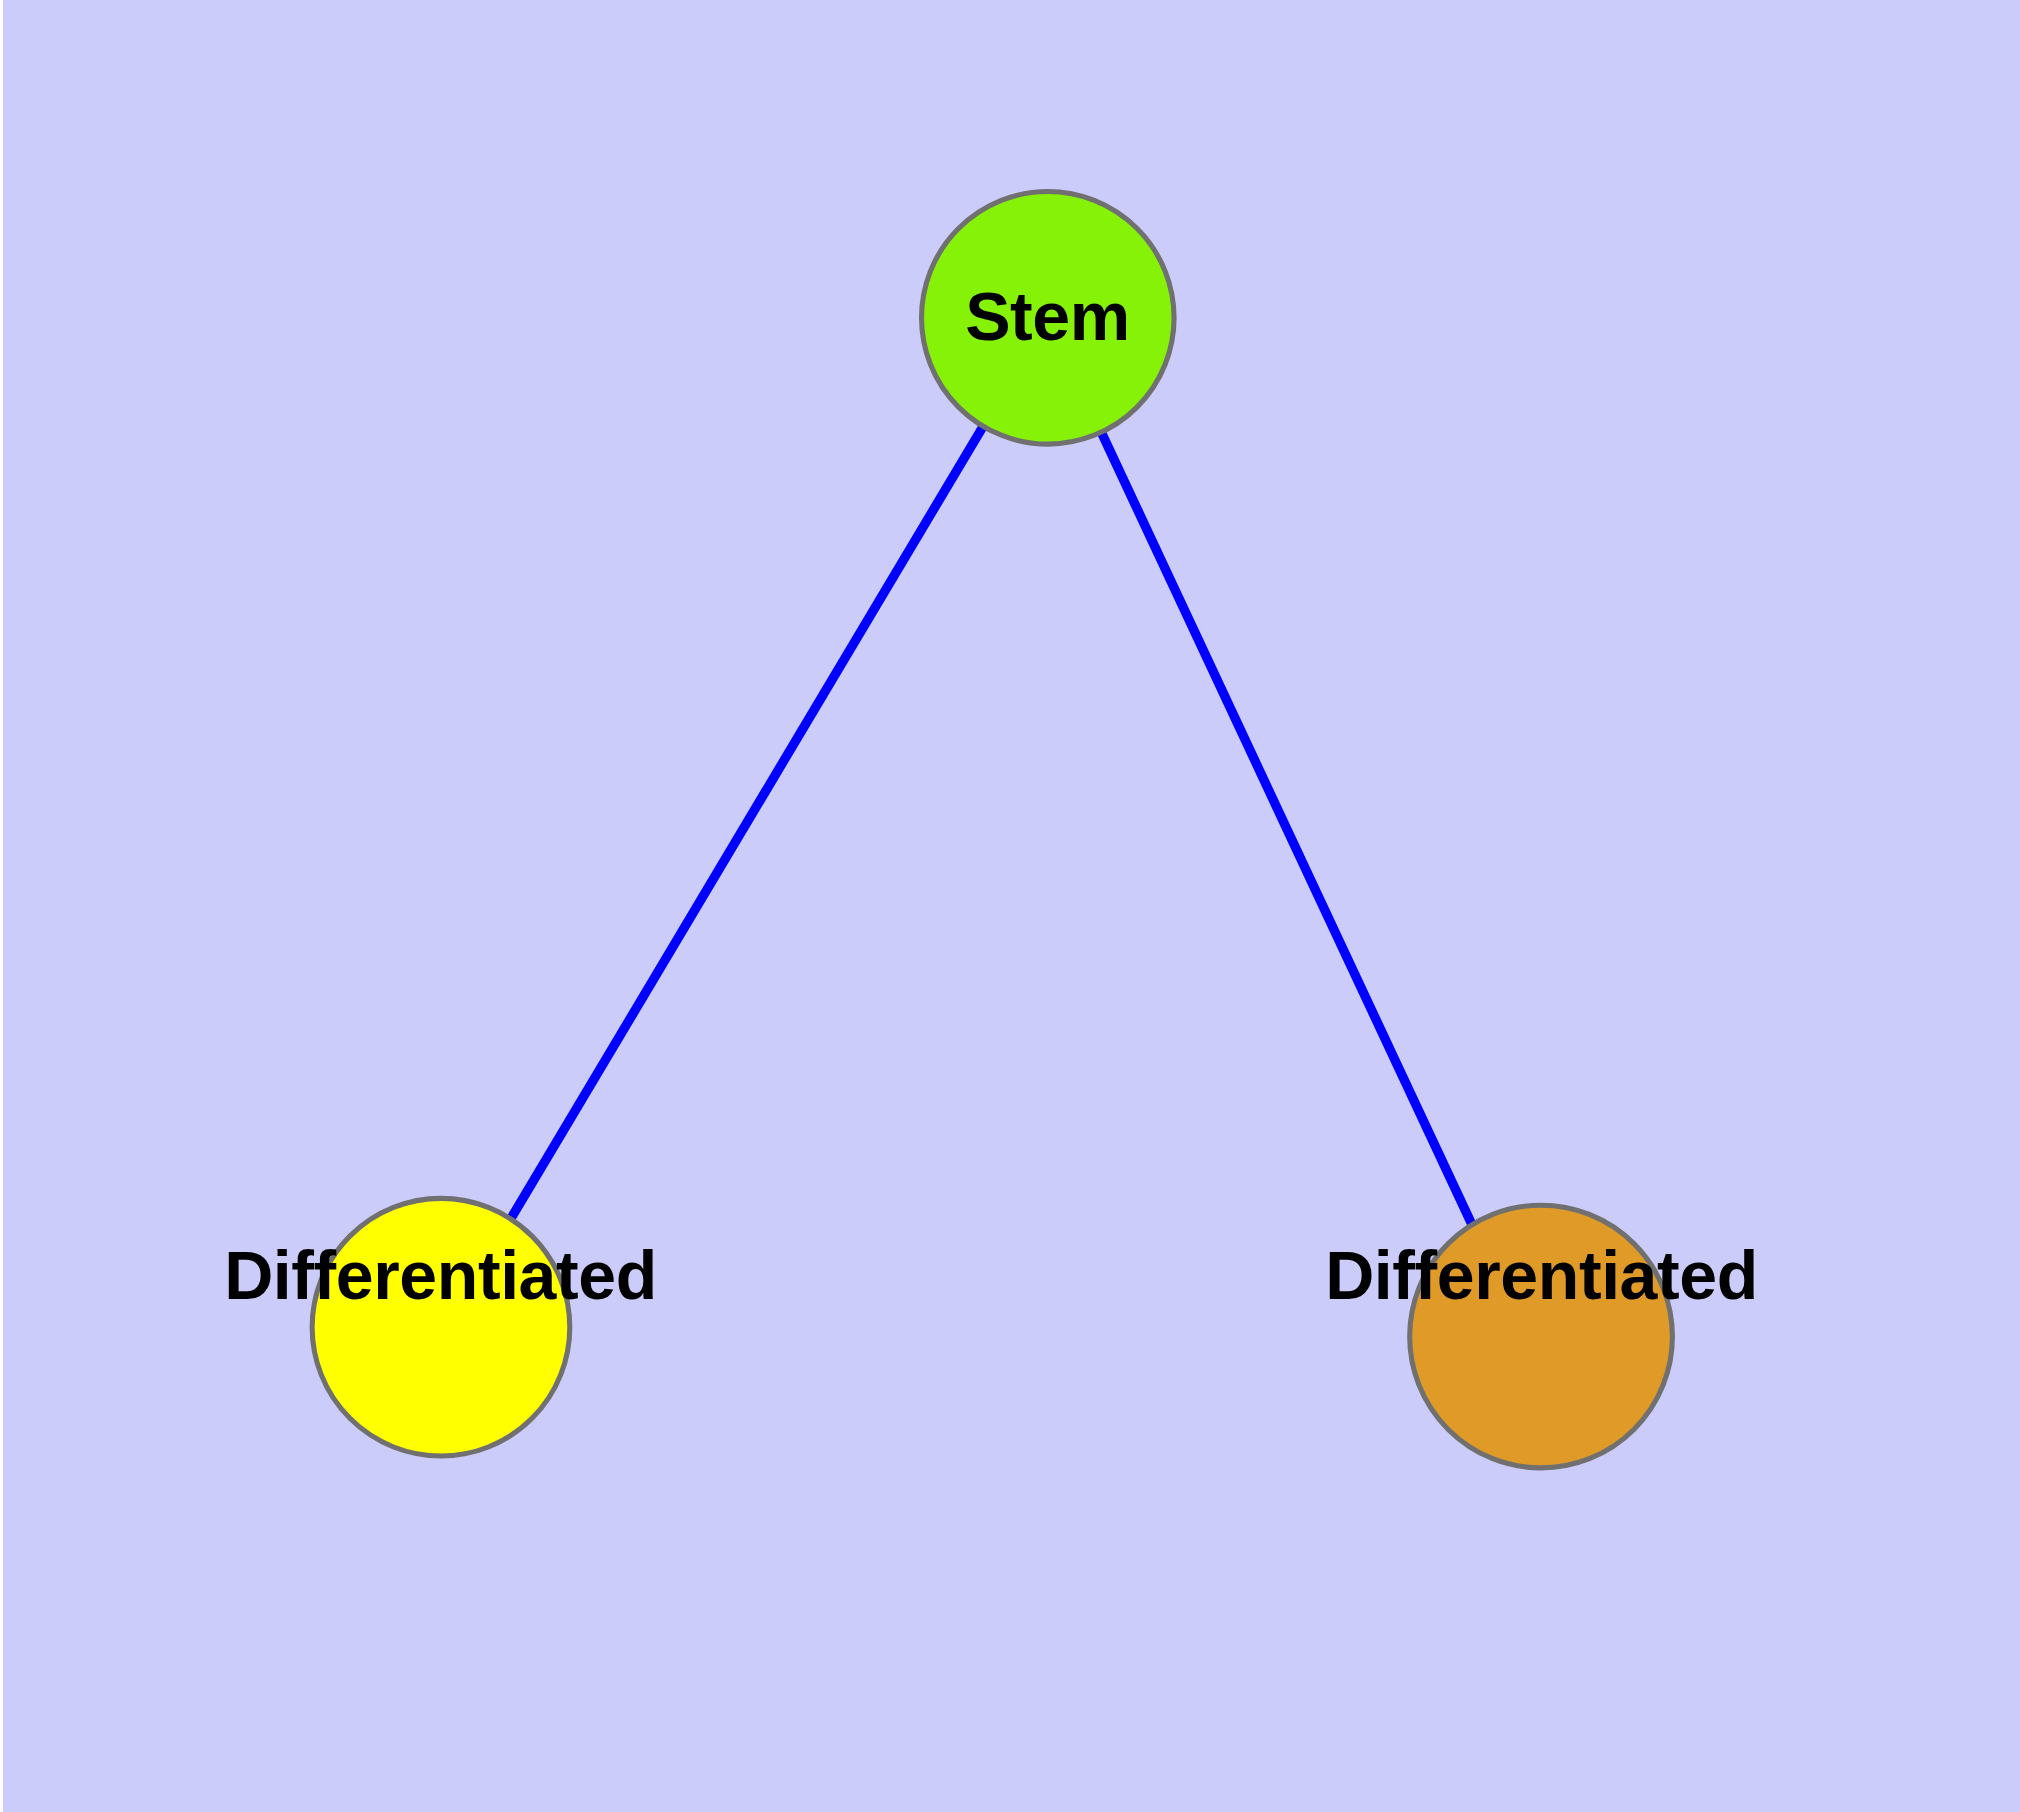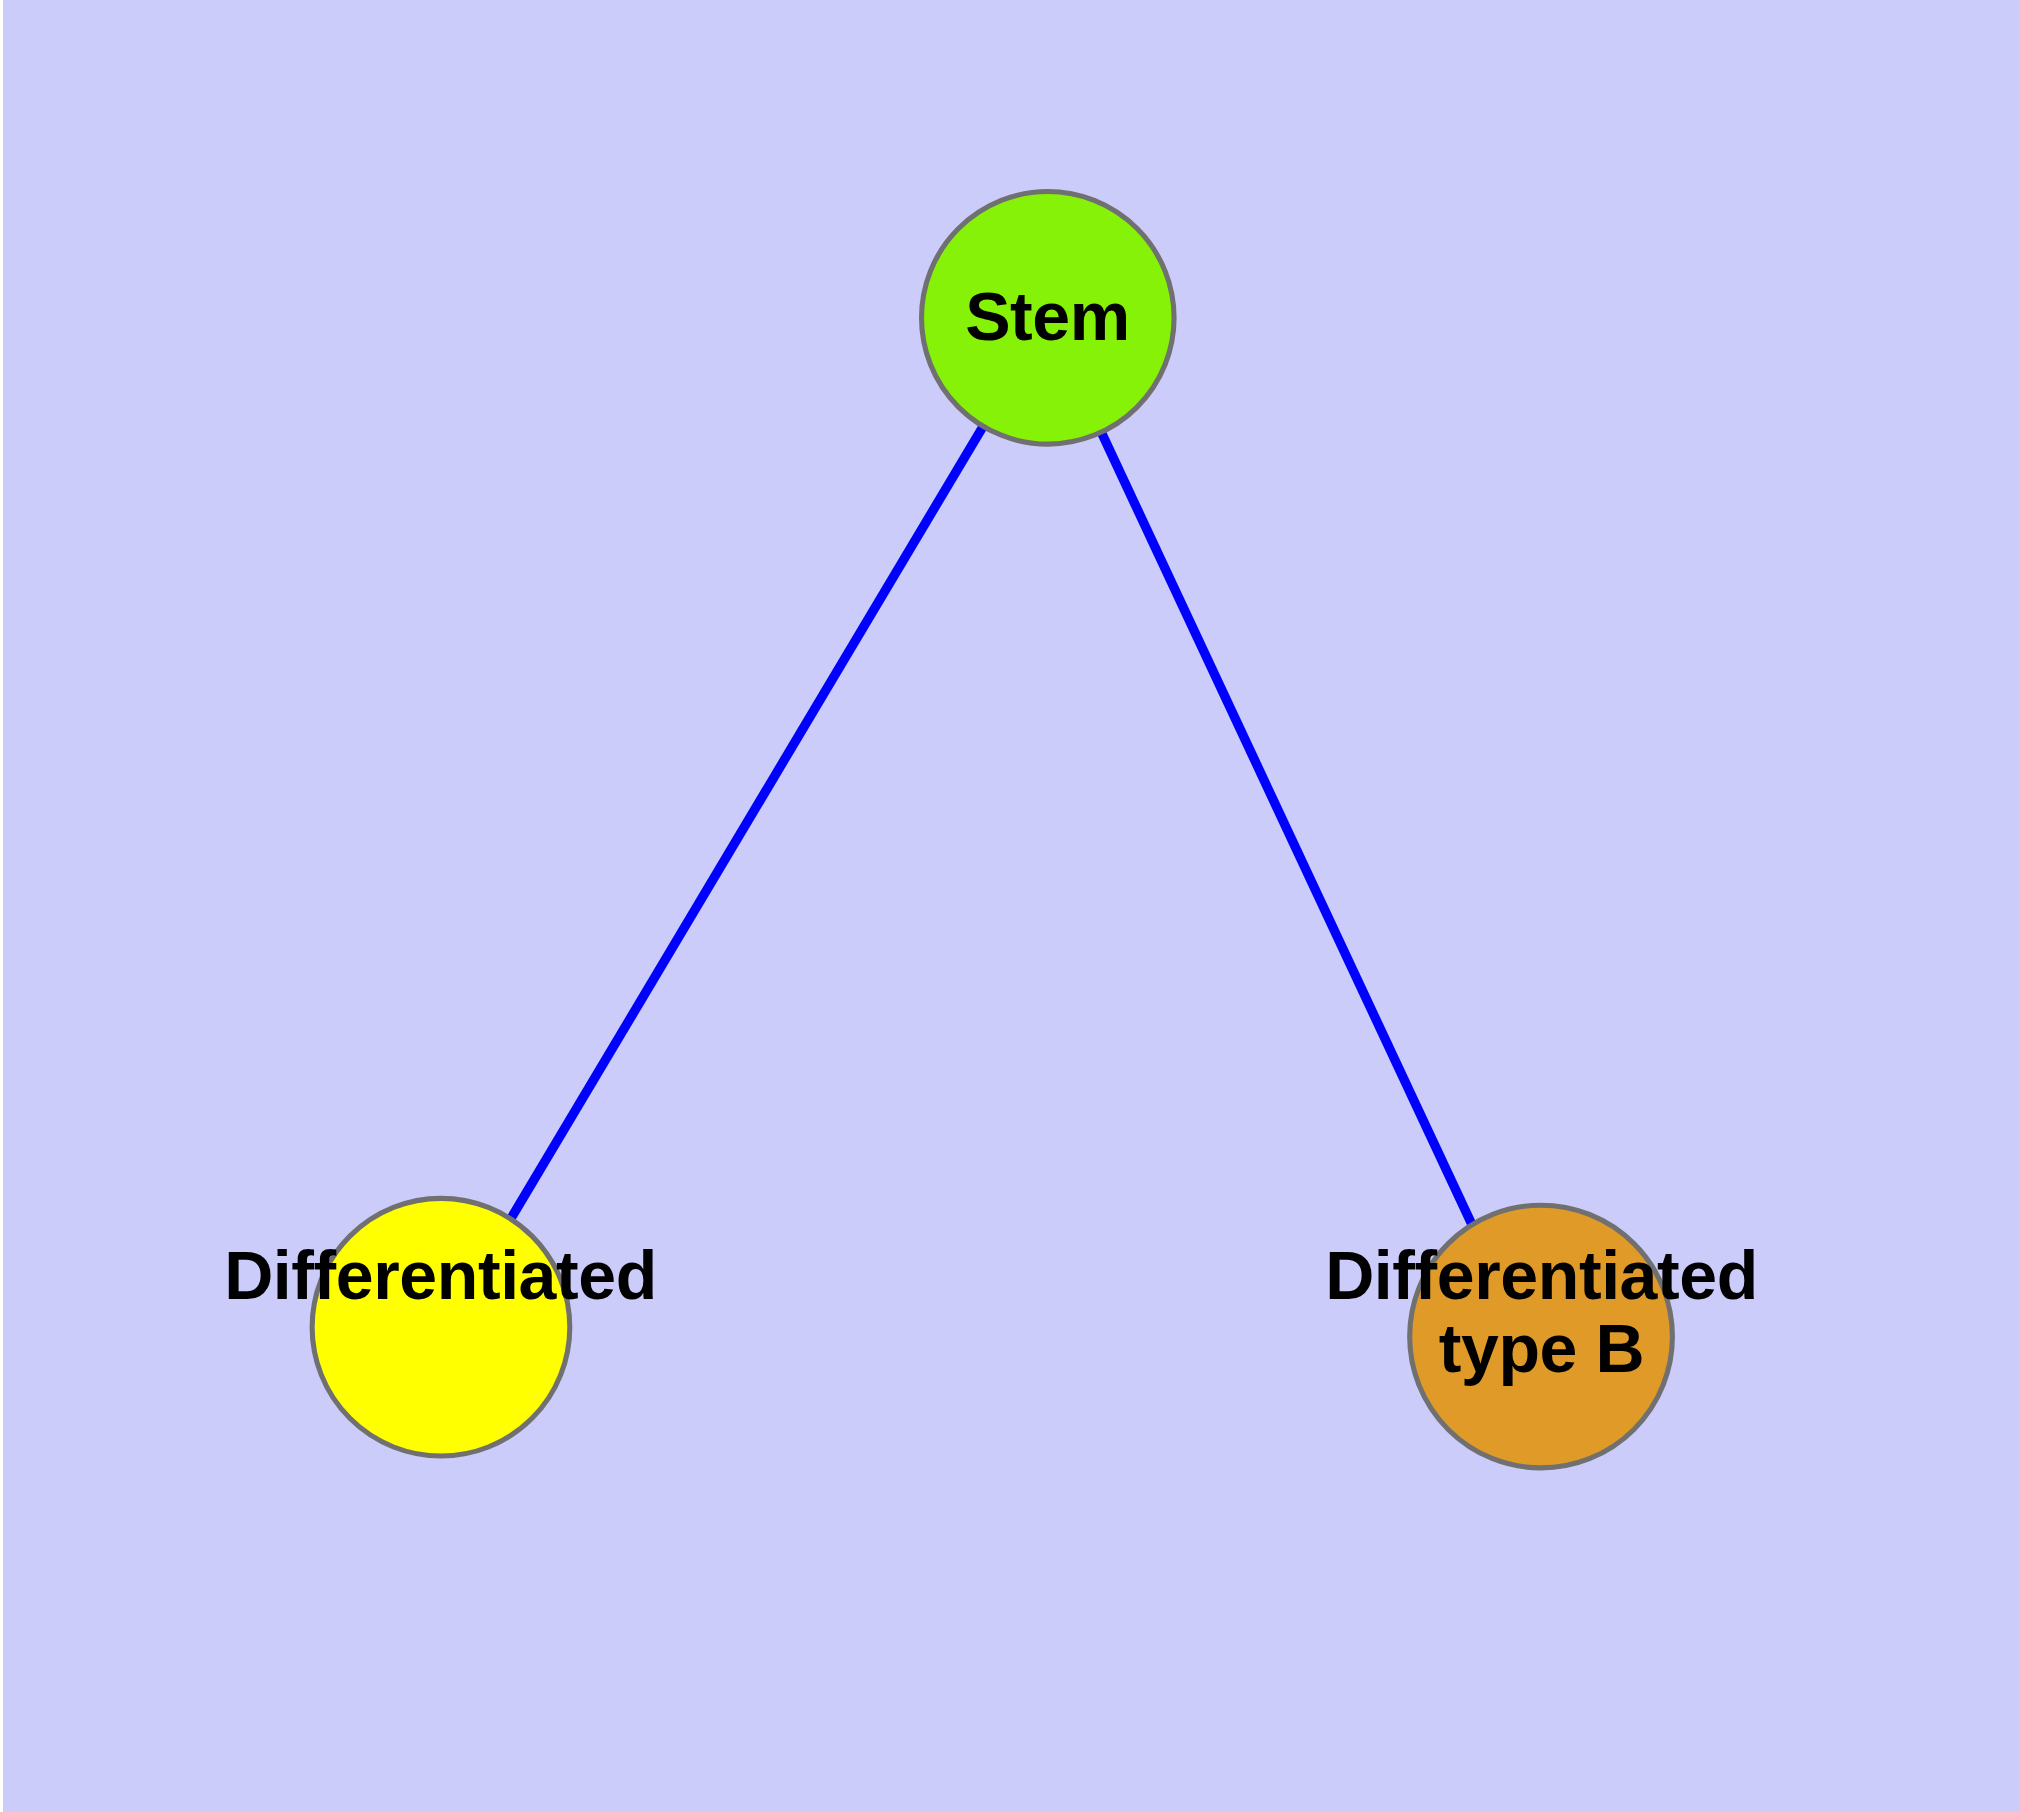--- a/index.html
+++ b/index.html
@@ -81,16 +81,16 @@
       <circle cx="1236" cy="375" r="149" fill="#86f207" stroke="#707070" stroke-width="6"></circle>
       <circle cx="520" cy="1566" r="152" fill="#ffff00" stroke="#707070" stroke-width="6"></circle>
       <circle cx="1818" cy="1577" r="155" fill="#e09a28" stroke="#707070" stroke-width="6"></circle>
     </g>
   </svg>
 
   <div class="node-label" id="label-stem"><span>Stem</span></div>
 
   <div class="node-label" id="label-diff-a"><span>Differentiated</span><br></div>
 
-  <div class="node-label" id="label-diff-b"><span>Differentiated</span><br><span>type B</span></div>
+  <div class="node-label" id="label-diff-b"><span>Differentiated</span><br></div>
 
 </div>
 
 
 </body></html>

